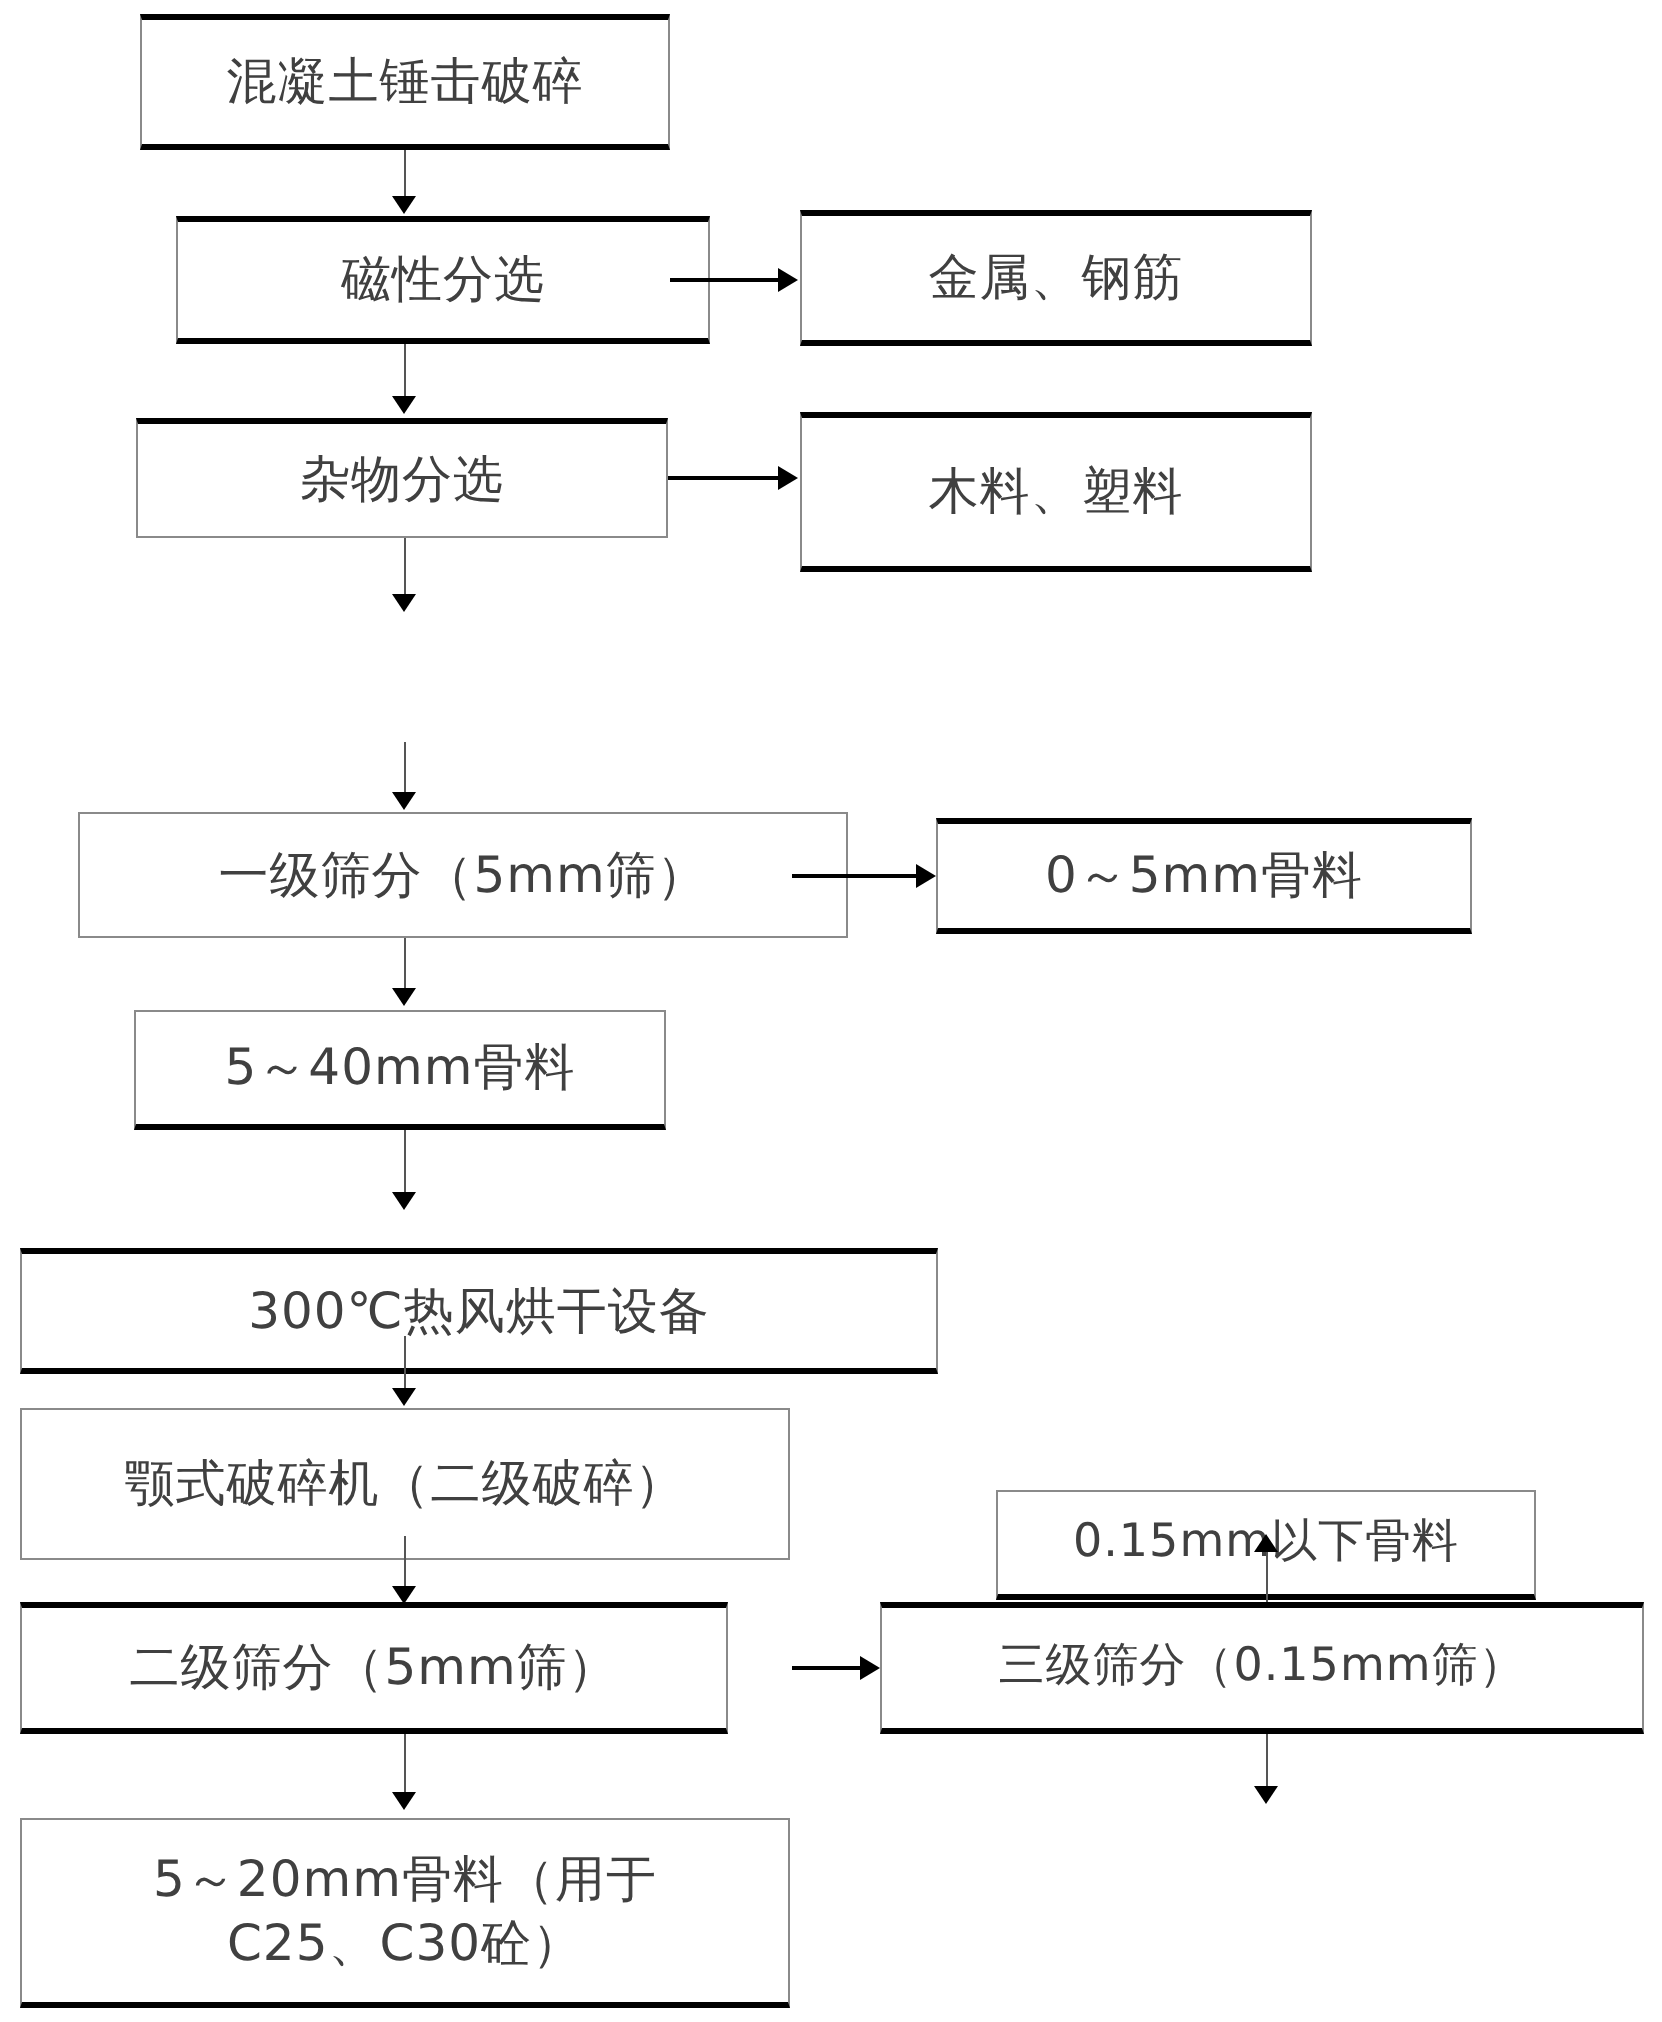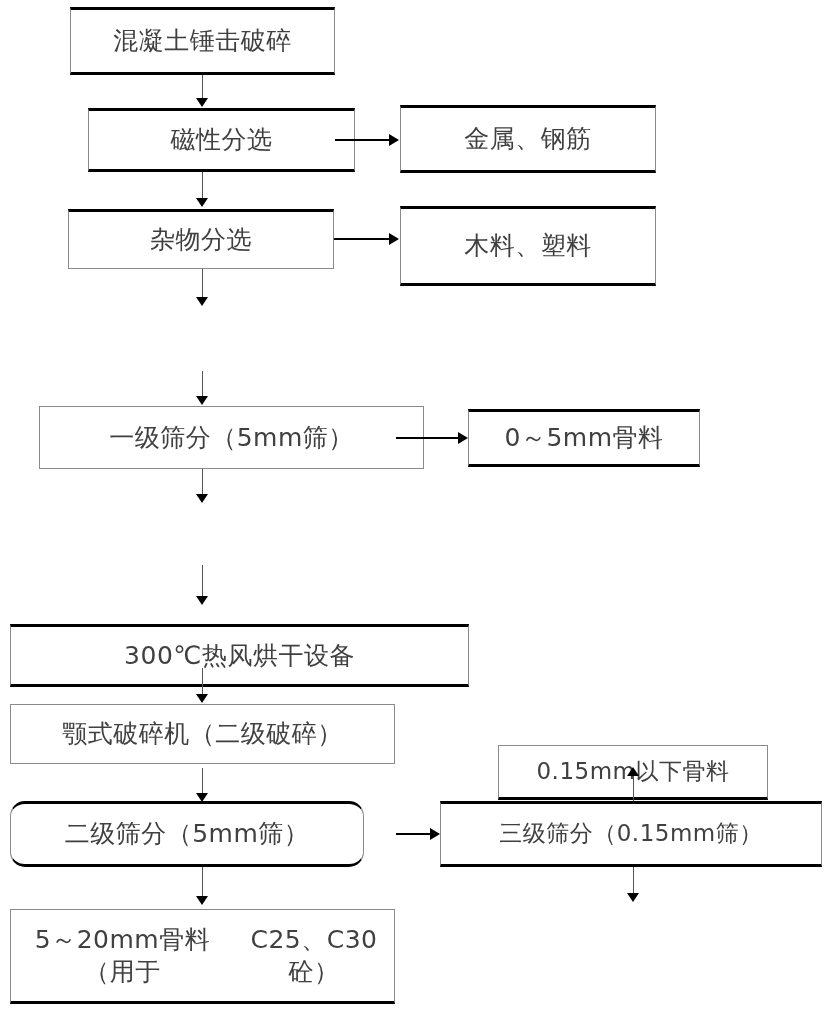--- a/index.html
+++ b/index.html
@@ -119,68 +119,71 @@
   <div class="vline" style="left:202px; top:371px; height:29px;"></div>
   <div class="arrow-down" style="left:196px; top:396px;"></div>
 
   <div class="node cjk thin-top thin-bottom" style="left:10px; top:406px; width:385px; height:63px;margin-left:29px;">
     <span class="label">一级筛分（5mm筛）</span>
   </div>
 
   <div class="hline" style="left:396px; top:437px; width:62px;"></div>
   <div class="arrow-right" style="left:458px; top:432px;"></div>
 
-  <div class="node cjk" style="left:468px; top:409px; width:232px; height:58px;">
+  <div class="node cjk" style="left:468px; top:409px; width:268px; height:58px;">
     <span class="label">0～5mm骨料</span>
   </div>
 
   <div class="vline" style="left:202px; top:469px; height:28px;"></div>
   <div class="arrow-down" style="left:196px; top:494px;"></div>
 
+  <div class="node cjk thin-top" style="left:67px; top:505px; width:266px; height:60px;">
+    <span class="label">5～40mm骨料</span>
+  </div>
 
   <div class="vline" style="left:202px; top:565px; height:36px;"></div>
   <div class="arrow-down" style="left:196px; top:596px;"></div>
 
   <div class="node cjk" style="left:10px; top:624px; width:459px; height:63px;">
     <span class="label">300℃热风烘干设备</span>
   </div>
 
   <div class="vline" style="left:202px; top:668px; height:30px;"></div>
   <div class="arrow-down" style="left:196px; top:694px;"></div>
 
-  <div class="node cjk thin-top thin-bottom" style="left:10px; top:704px; width:385px; height:60px;">
+  <div class="node cjk thin-top thin-bottom" style="left:10px; top:704px; width:385px; height:76px;">
     <span class="label">颚式破碎机（二级破碎）</span>
   </div>
 
   <div class="node cjk-sm thin-top" style="left:498px; top:710px; width:270px; height:55px;margin-top:35px;">
     <span class="label">0.15mm以下骨料</span>
   </div>
 
   <div class="vline" style="left:633px; top:776px; height:27px;"></div>
   <div class="arrow-up" style="left:627px; top:767px;"></div>
 
   <div class="vline" style="left:202px; top:768px; height:28px;"></div>
   <div class="arrow-down" style="left:196px; top:793px;"></div>
 
-  <div class="node cjk" style="left:10px; top:801px; width:354px; height:66px;border-radius:15px;">
+  <div class="node cjk" style="left:10px; top:801px; width:354px; height:66px;">
     <span class="label">二级筛分（5mm筛）</span>
   </div>
 
   <div class="hline" style="left:396px; top:833px; width:35px;"></div>
   <div class="arrow-right" style="left:430px; top:828px;"></div>
 
   <div class="node cjk-sm" style="left:440px; top:801px; width:382px; height:66px;">
     <span class="label">三级筛分（0.15mm筛）</span>
   </div>
 
   <div class="vline" style="left:633px; top:867px; height:30px;"></div>
   <div class="arrow-down" style="left:627px; top:893px;"></div>
 
 
   <div class="vline" style="left:202px; top:867px; height:33px;"></div>
   <div class="arrow-down" style="left:196px; top:896px;"></div>
 
-  <div class="node cjk thin-top" style="left:10px; top:909px; width:385px; height:95px; flex-direction:row;">
+  <div class="node cjk thin-top" style="left:10px; top:909px; width:385px; height:95px; flex-direction:column;">
     <span class="label">5～20mm骨料（用于</span>
     <span class="label">C25、C30砼）</span>
   </div>
 
 </div>
 
 </body></html>

